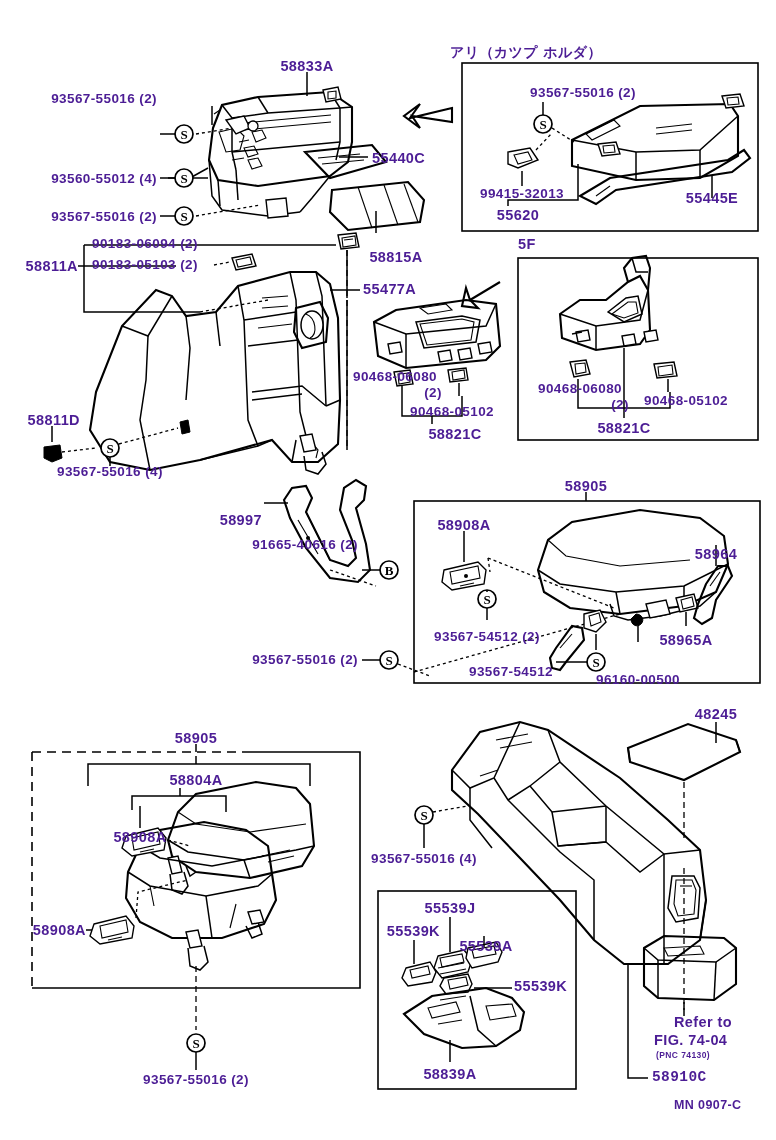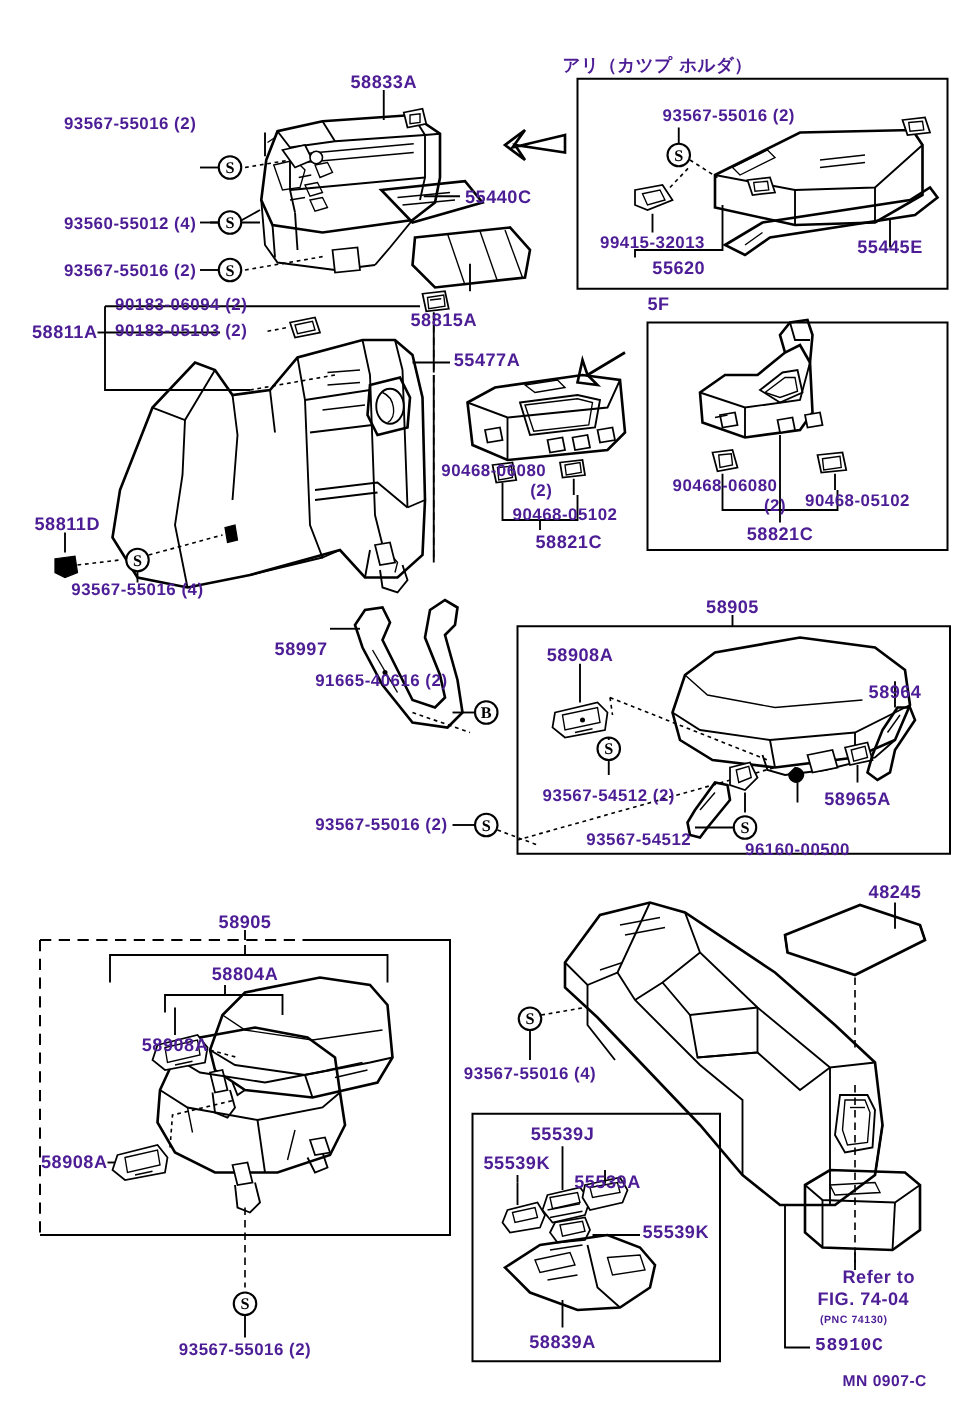--- a/index.html
+++ b/index.html
@@ -469,26 +469,26 @@
 
   <path class="ln" d="M628,964 L628,1078 L648,1078"></path>
 
 </svg>
 
 <div class="lbl s14 ctr" style="left:307px;top:58px;">58833A</div>
 <div class="lbl s13 rt" style="left:157px;top:91px;">93567-55016 (2)</div>
 <div class="lbl s13 rt" style="left:157px;top:171px;">93560-55012 (4)</div>
 <div class="lbl s13 rt" style="left:157px;top:209px;">93567-55016 (2)</div>
 <div class="lbl s14" style="left:372px;top:150px;">55440C</div>
-<div class="lbl s14 ctr" style="left:355px;top:249px;">58815A</div>
+<div class="lbl s14 ctr" style="left:396px;top:249px;">58815A</div>
 
 <div class="lbl jp" style="left:450px;top:44px;">アリ（カツプ ホルダ）</div>
 <div class="lbl s13 ctr" style="left:583px;top:85px;">93567-55016 (2)</div>
 <div class="lbl s13 ctr" style="left:522px;top:186px;">99415-32013</div>
-<div class="lbl s14 ctr" style="left:543px;top:207px;">55620</div>
+<div class="lbl s14 ctr" style="left:518px;top:207px;">55620</div>
 <div class="lbl s14 ctr" style="left:712px;top:190px;">55445E</div>
 
 <div class="lbl s14" style="left:518px;top:236px;">5F</div>
 <div class="lbl s13 rt" style="left:622px;top:381px;">90468-06080</div>
 <div class="lbl s13 ctr" style="left:620px;top:397px;">(2)</div>
 <div class="lbl s13" style="left:644px;top:393px;">90468-05102</div>
 <div class="lbl s14 ctr" style="left:624px;top:420px;">58821C</div>
 
 <div class="lbl s14 rt" style="left:78px;top:258px;">58811A</div>
 <div class="lbl s13" style="left:92px;top:236px;">90183-06094 (2)</div>

